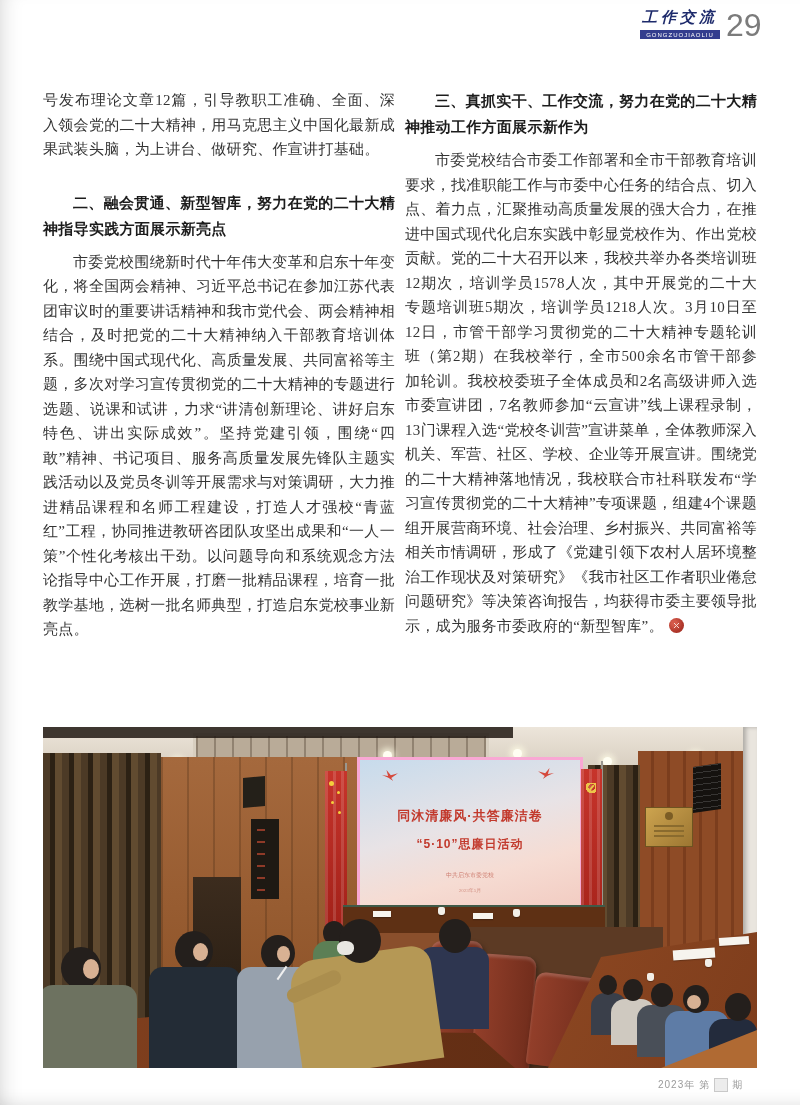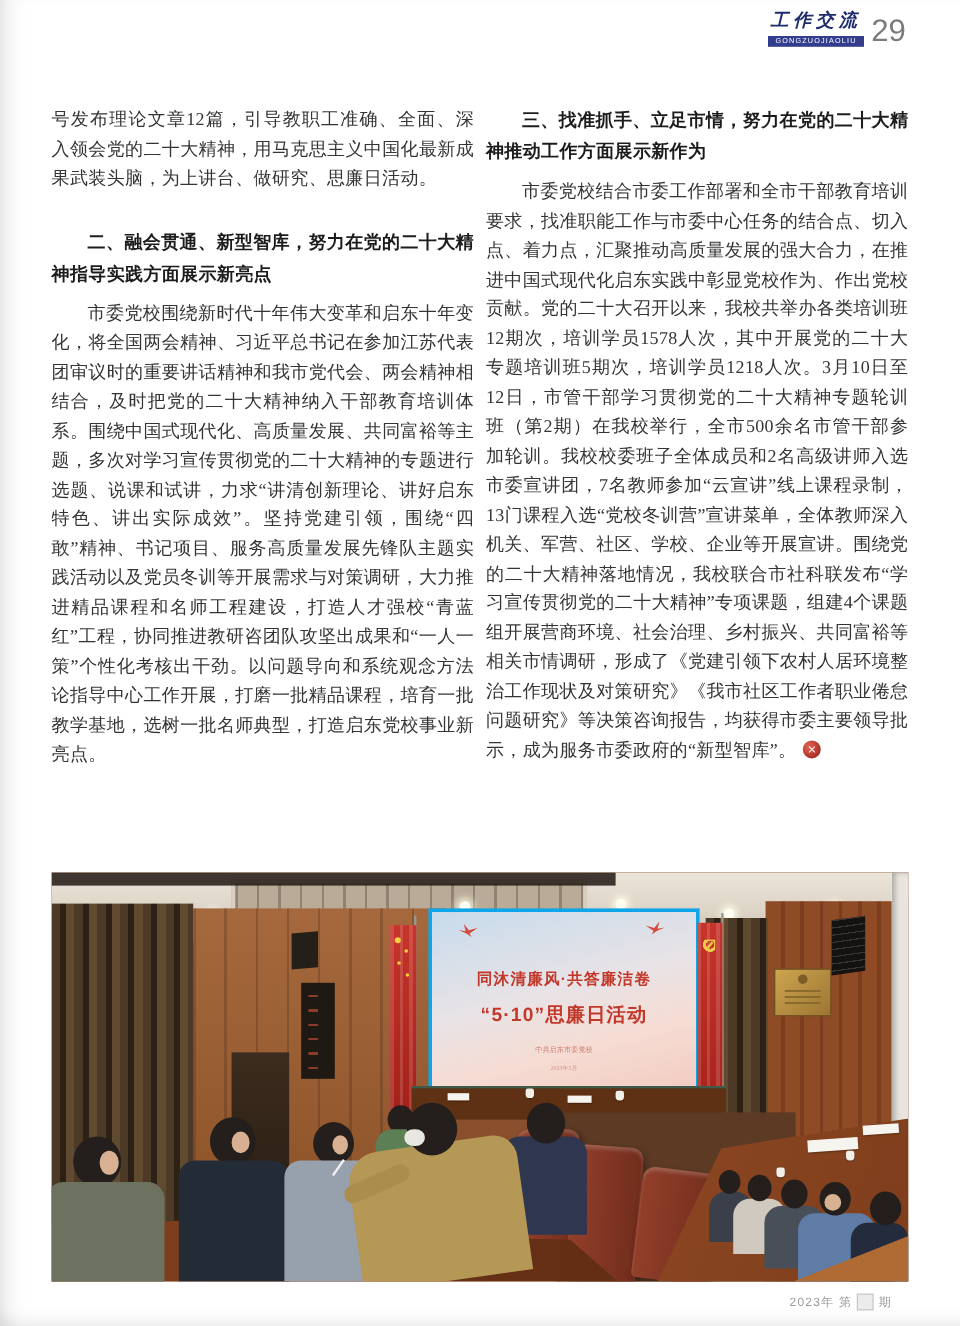--- a/index.html
+++ b/index.html
@@ -7,21 +7,21 @@
         font-family:"Liberation Serif","DejaVu Serif",serif;
         box-shadow:inset 18px 0 22px -18px rgba(0,0,0,.18), inset 0 -14px 18px -14px rgba(0,0,0,.12), inset -10px 0 14px -12px rgba(0,0,0,.08);padding-left:28px;}
   
   .hdr{position:absolute;top:8px;left:640px;width:130px;}
   .hdr-title{font-family:"Liberation Serif","DejaVu Serif",serif;font-weight:bold;font-style:italic;
              color:#1d2a6b;font-size:15px;letter-spacing:4px;text-align:center;width:80px;}
   .hdr-pinyin{margin-top:3px;width:80px;background:#333d8e;color:#fff;
               font-family:"Liberation Sans","DejaVu Sans",sans-serif;font-size:6px;letter-spacing:1px;
               text-align:center;padding:2px 0 1px;}
   .hdr-pageno{position:absolute;top:0px;left:86px;color:#7b7b7b;
-              font-family:"Liberation Sans","DejaVu Sans",sans-serif;font-size:26px;font-weight:400;line-height:34px;}
+              font-family:"Liberation Sans","DejaVu Sans",sans-serif;font-size:32px;font-weight:400;line-height:34px;}
   
   .col{position:absolute;top:88px;width:352px;color:#343434;font-size:15px;line-height:24.5px;
        text-align:justify;text-justify:inter-character;letter-spacing:.3px;}
   .col-left{left:43px;}
   .col-right{left:405px;}
   .para{margin:0 0 0 0;text-indent:2em;}
   .para.noindent{text-indent:0;}
   .sec-head{font-family:"Liberation Sans","DejaVu Sans",sans-serif;font-weight:700;color:#1c1c1c;
             font-size:15px;line-height:26px;text-indent:2em;margin:28px 0 8px;}
   .sec-head.first{margin-top:0;}
@@ -59,27 +59,27 @@
   .woodwall-r{left:595px;top:24px;width:107px;height:317px;
               background:repeating-linear-gradient(90deg,#8e4b26 0 13px,#7b3d1d 13px 16px);}
   .pillar{left:700px;top:0;width:14px;height:341px;background:#e9e5de;box-shadow:inset 3px 0 4px rgba(0,0,0,.25);}
   .plaque{left:602px;top:80px;width:46px;height:38px;border:1px solid #6e5320;
           background:linear-gradient(135deg,#cda44f,#9c7632);}
   .plaque::before{content:"";position:absolute;left:19px;top:4px;width:8px;height:8px;border-radius:50%;background:#7c5d25;}
   .plaque::after{content:"";position:absolute;left:8px;top:17px;width:30px;height:12px;
           background:repeating-linear-gradient(#8a6b2e 0 2px,transparent 2px 5px);}
   .spk-r{left:650px;top:38px;width:28px;height:46px;background:#15120f;transform:skewY(-8deg);
          background-image:repeating-linear-gradient(rgba(120,120,120,.35) 0 1px,transparent 1px 6px);}
-  .screen{left:314px;top:30px;width:226px;height:152px;background:#0ea5e9;padding:3px;box-sizing:border-box;}
+  .screen{left:314px;top:30px;width:226px;height:152px;background:#f9a8d4;padding:3px;box-sizing:border-box;}
   .slide{position:relative;width:100%;height:100%;
          background:linear-gradient(165deg,#c7dbec 0%,#e8e3e6 45%,#f6dcd3 72%,#f2ccc2 100%);}
   .slide-l1{position:absolute;left:0;top:32%;width:100%;text-align:center;color:#c2392c;
             font-weight:bold;font-size:13px;letter-spacing:1px;font-family:"Liberation Sans","DejaVu Sans",sans-serif;}
   .slide-l2{position:absolute;left:0;top:52%;width:100%;text-align:center;color:#c2392c;
-            font-weight:bold;font-size:16px;letter-spacing:1px;font-family:"Liberation Sans","DejaVu Sans",sans-serif;}
+            font-weight:bold;font-size:12px;letter-spacing:1px;font-family:"Liberation Sans","DejaVu Sans",sans-serif;}
   .slide-c1{position:absolute;left:0;top:76%;width:100%;text-align:center;color:#c76e60;font-size:6px;opacity:.85;}
   .slide-c2{position:absolute;left:0;top:87%;width:100%;text-align:center;color:#c97e70;font-size:5px;opacity:.8;}
   .dove{position:absolute;width:16px;height:11px;background:#d5493c;
         clip-path:polygon(0 45%,38% 55%,28% 0,55% 48%,100% 30%,58% 72%,70% 100%,40% 70%);}
   .pole{width:2px;background:#9a978f;}
   .flag{background:linear-gradient(180deg,#c7342b,#9f1f17);
         background-image:repeating-linear-gradient(90deg,rgba(255,255,255,.14) 0 3px,transparent 3px 8px),linear-gradient(180deg,#c7342b,#9f1f17);}
   .star{position:absolute;background:#f4d03c;border-radius:50%;}
   .sickle{position:absolute;width:11px;height:11px;
           background:radial-gradient(circle at 62% 38%, transparent 34%, #ecc549 36% 62%, transparent 64%);}
@@ -116,27 +116,27 @@
 
 <div class="page">
 
   <div class="hdr">
     <div class="hdr-title">工作交流</div>
     <div class="hdr-pinyin">GONGZUOJIAOLIU</div>
     <div class="hdr-pageno">29</div>
   </div>
 
   <div class="col col-left">
-    <p class="para noindent">号发布理论文章12篇，引导教职工准确、全面、深入领会党的二十大精神，用马克思主义中国化最新成果武装头脑，为上讲台、做研究、思廉日活动。</p>
+    <p class="para noindent">号发布理论文章12篇，引导教职工准确、全面、深入领会党的二十大精神，用马克思主义中国化最新成果武装头脑，为上讲台、做研究、作宣讲打基础。</p>
     <p class="sec-head">二、融会贯通、新型智库，努力在党的二十大精神指导实践方面展示新亮点</p>
     <p class="para">市委党校围绕新时代十年伟大变革和启东十年变化，将全国两会精神、习近平总书记在参加江苏代表团审议时的重要讲话精神和我市党代会、两会精神相结合，及时把党的二十大精神纳入干部教育培训体系。围绕中国式现代化、高质量发展、共同富裕等主题，多次对学习宣传贯彻党的二十大精神的专题进行选题、说课和试讲，力求“讲清创新理论、讲好启东特色、讲出实际成效”。坚持党建引领，围绕“四敢”精神、书记项目、服务高质量发展先锋队主题实践活动以及党员冬训等开展需求与对策调研，大力推进精品课程和名师工程建设，打造人才强校“青蓝红”工程，协同推进教研咨团队攻坚出成果和“一人一策”个性化考核出干劲。以问题导向和系统观念方法论指导中心工作开展，打磨一批精品课程，培育一批教学基地，选树一批名师典型，打造启东党校事业新亮点。</p>
   </div>
 
   <div class="col col-right">
-    <p class="sec-head first">三、找准抓手、立足市情，努力在党的二十大精神推动工作方面展示新作为</p>
+    <p class="sec-head first">三、真抓实干、工作交流，努力在党的二十大精神推动工作方面展示新作为</p>
     <p class="para"><span>市委党校结合市委工作部署和全市干部教育培训要求，找准职能工作与市委中心任务的结合点、切入点、着力点，汇聚推动高质量发展的强大合力，在推进中国式现代化启东实践中彰显党校作为、作出党校贡献。党的二十大召开以来，我校共举办各类培训班12期次，培训学员1578人次，其中开展党的二十大专题培训班5期次，培训学员1218人次。3月10日至12日，市管干部学习贯彻党的二十大精神专题轮训班（第2期）在我校举行，全市500余名市管干部参加轮训。我校校委班子全体成员和2名高级讲师入选市委宣讲团，7名教师参加“云宣讲”线上课程录制，13门课程入选“党校冬训营”宣讲菜单，全体教师深入机关、军营、社区、学校、企业等开展宣讲。围绕党的二十大精神落地情况，我校联合市社科联发布“学习宣传贯彻党的二十大精神”专项课题，组建4个课题组开展营商环境、社会治理、乡村振兴、共同富裕等相关市情调研，形成了《党建引领下农村人居环境整治工作现状及对策研究》《我市社区工作者职业倦怠问题研究》等决策咨询报告，均获得市委主要领导批示，成为服务市委政府的“新型智库”。</span><span class="seal"></span></p>
   </div>
 
   <div class="photo">
 
     <div class="abs ceiling"></div>
     <div class="abs ceil-panel"></div>
     <div class="abs ceil-dark"></div>
     <div class="abs light" style="left:86px;top:38px"></div>
     <div class="abs light" style="left:130px;top:32px"></div>

